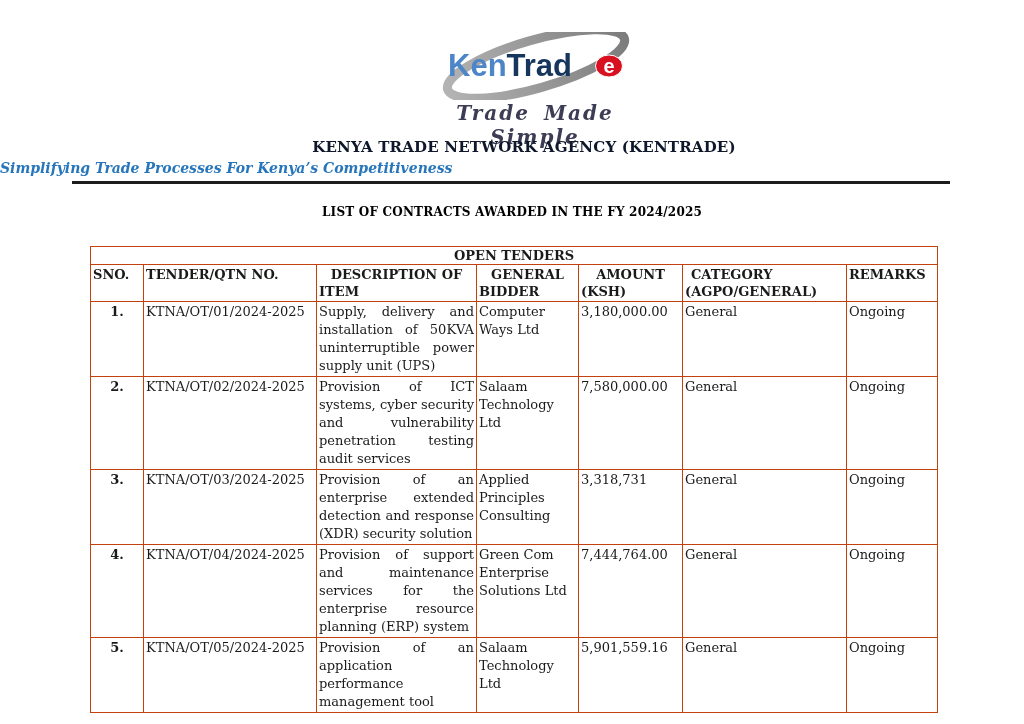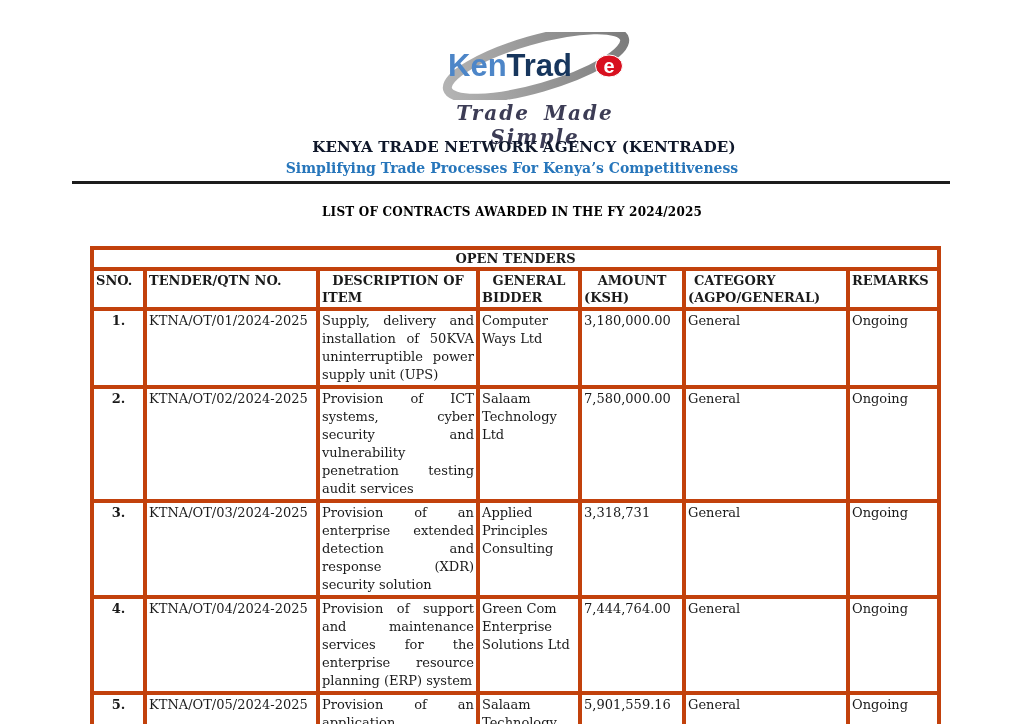--- a/index.html
+++ b/index.html
@@ -44,22 +44,23 @@
     font-weight: bold;
     font-size: 15px;
     letter-spacing: 0.2px;
     color: #0f172a;
   }
   #agency-motto {
     position: absolute;
     top: 160px;
     left: 0;
     width: 100%;
-    text-align: center;
-    font-weight: bold;
+    text-align: left;
+    font-weight: bold;
+    font-style: italic;
     font-size: 14px;
   }
   #header-rule {
     position: absolute;
     top: 181px;
     left: 72px;
     width: 878px;
     height: 0;
     border-top: 3px solid #1c1c1c;
   }
@@ -82,21 +83,21 @@
     position: absolute;
     left: 90px;
     top: 246px;
     width: 847px;
     border-collapse: collapse;
     table-layout: fixed;
     font-size: 13px;
     line-height: 18px;
   }
   #contracts-table td {
-    border: 4px solid #c2410c;
+    border: 1px solid #c2410c;
     vertical-align: top;
     padding: 1px 2px;
     overflow: hidden;
   }
   .section-row td {
     text-align: center;
     font-weight: bold;
     line-height: 15px;
     padding: 0 2px;
   }

